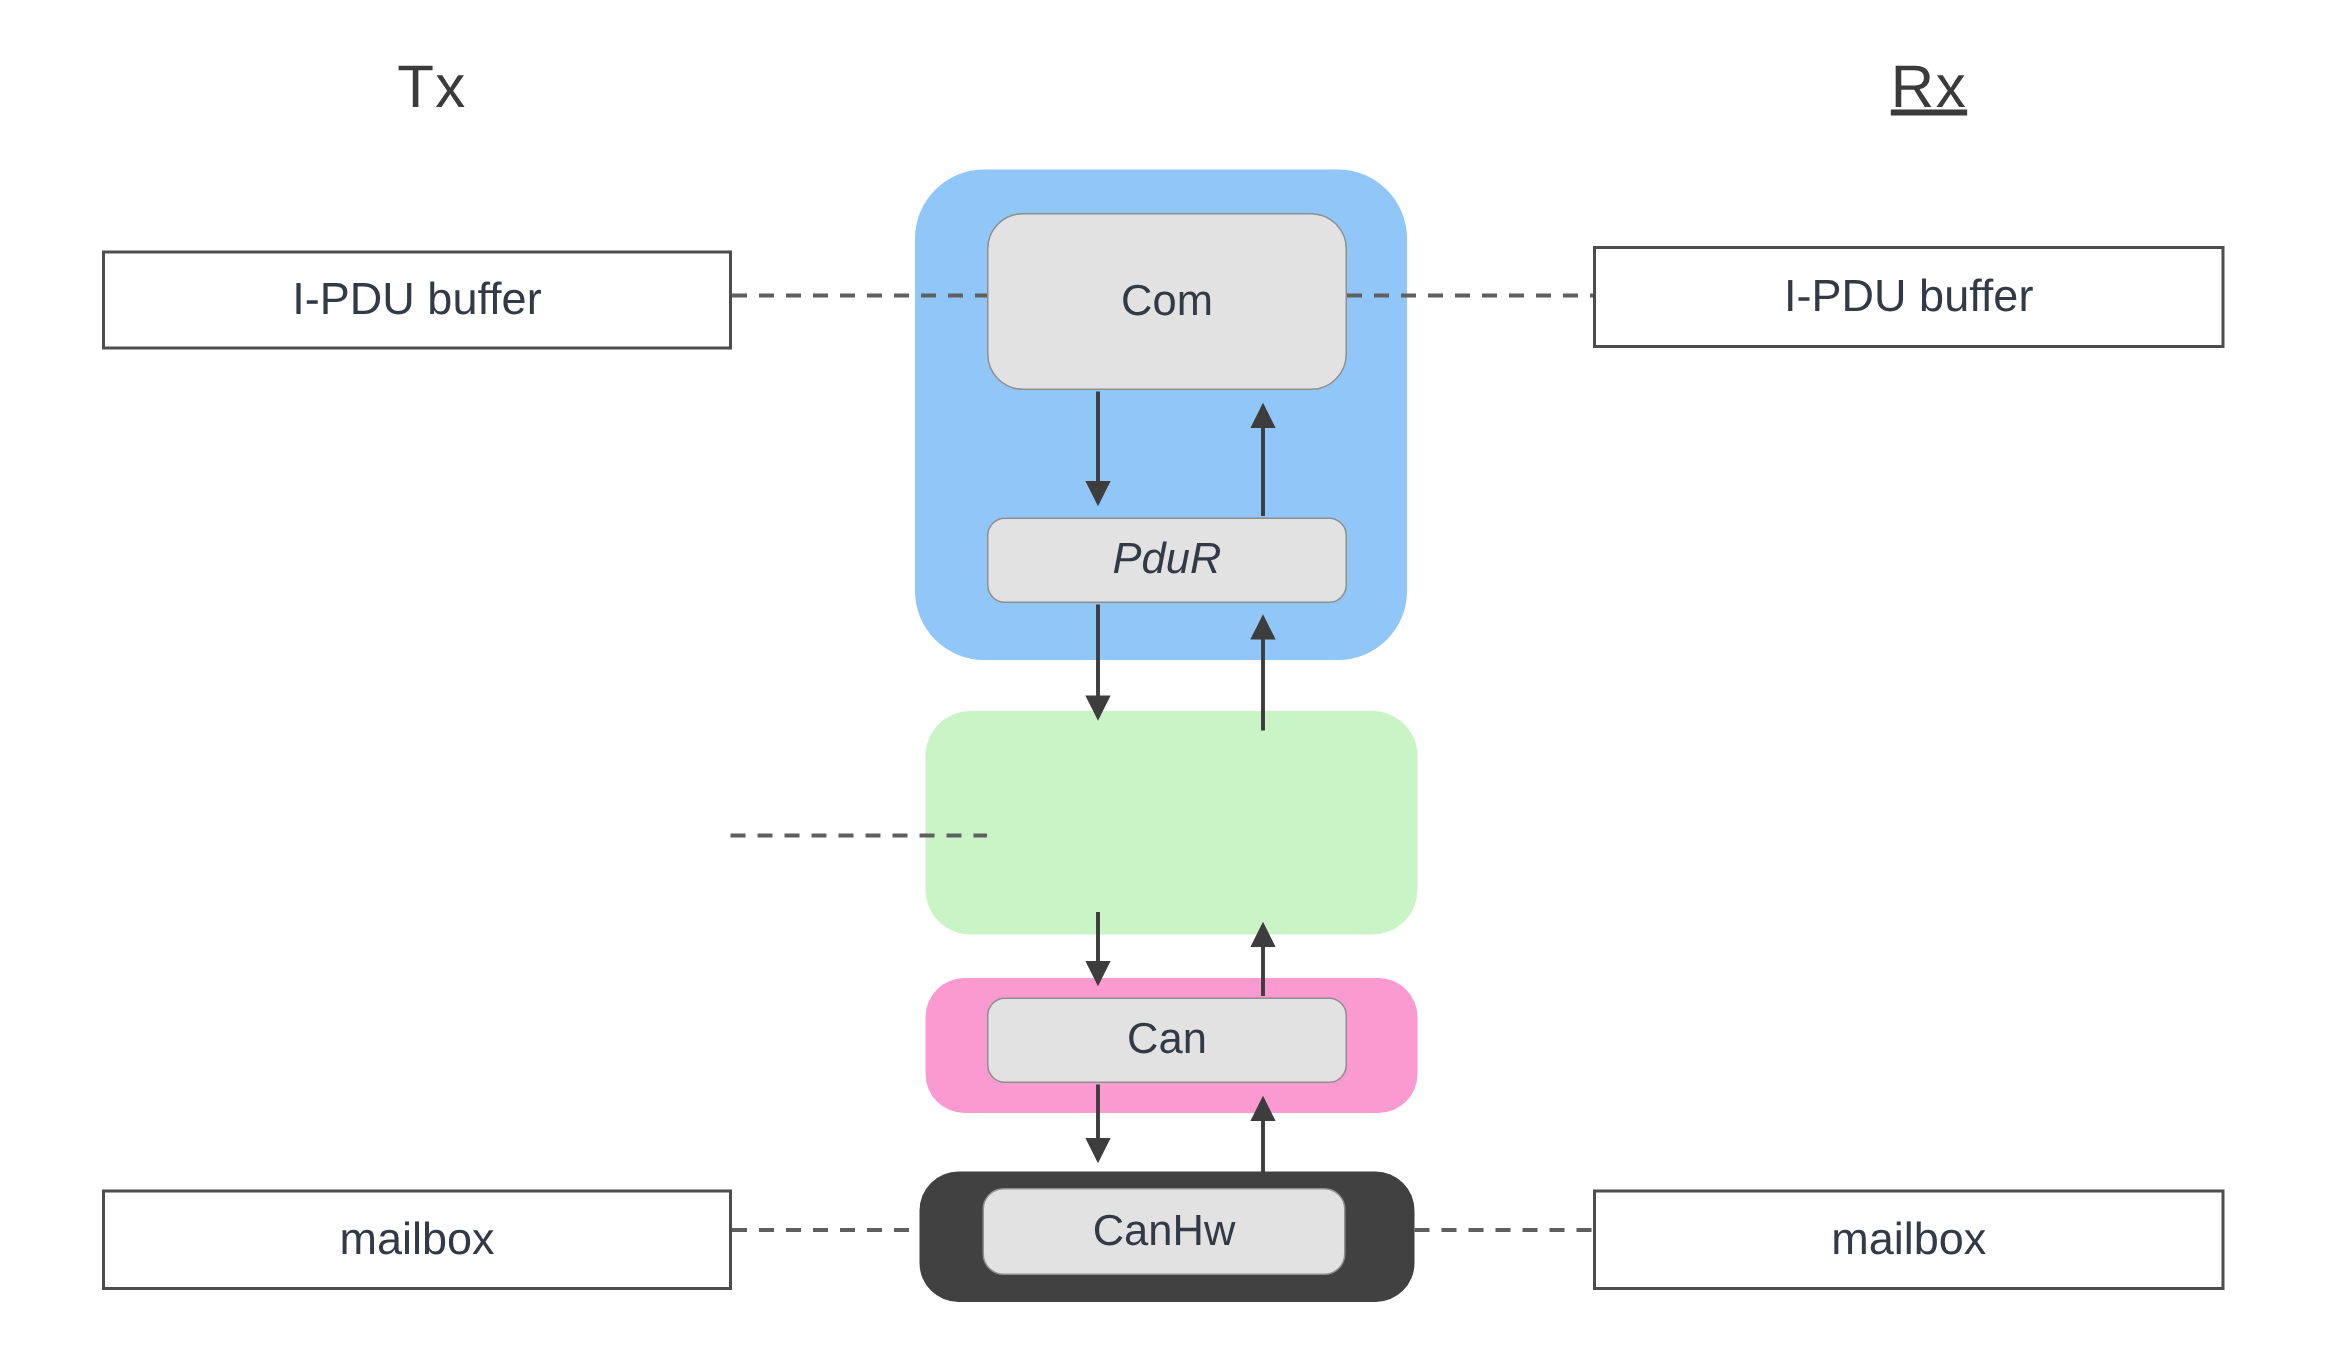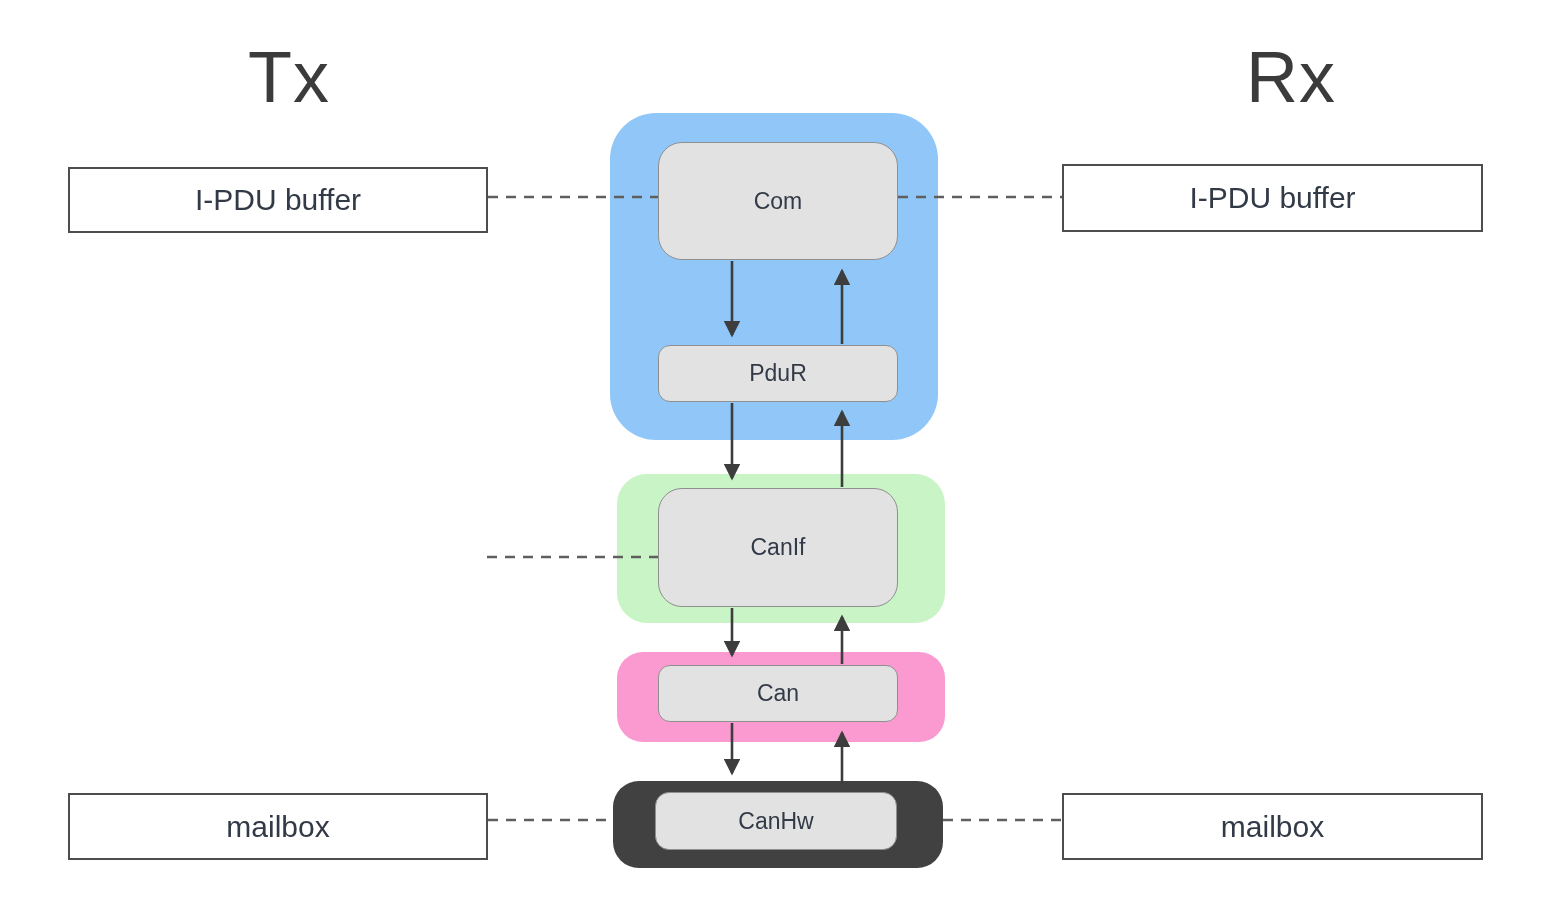--- a/index.html
+++ b/index.html
@@ -11,21 +11,21 @@
   #canvas {
     position: relative;
     width: 1563px;
     height: 899px;
     background: #ffffff;
     overflow: hidden;
   }
 
   .col-title {
     position: absolute;
-    font-size: 72px;
+    font-size: 40px;
     color: #3b3b3b;
     letter-spacing: 1px;
     text-align: center;
     white-space: nowrap;
   }
 
   
   .side-box {
     position: absolute;
     background: #ffffff;
@@ -51,21 +51,21 @@
   .group.dark  { background: var(--canhw-group, #414141);   border-radius: 26px; }
 
   
   .node {
     position: absolute;
     background: var(--node-fill, #e2e2e2);
     border: 1.5px solid var(--node-border, #8f8f8f);
     display: flex;
     align-items: center;
     justify-content: center;
-    font-size: 23px;
+    font-size: 29px;
     color: var(--text, #333a47);
     box-sizing: border-box;
     white-space: nowrap;
     z-index: 3;
   }
   .node.big   { border-radius: 24px; }
   .node.small { border-radius: 12px; }
 
   #overlay {
     position: absolute;
@@ -75,36 +75,35 @@
     pointer-events: none;
     z-index: 5;
   }
 </style>
 </head>
 <body>
 
 <div id="canvas">
 
   <div class="col-title" style="left:248px; top:36px; width:80px;">Tx</div>
-  <div class="col-title" style="left:1246px; top:36px; width:80px;">Rx</div>
+  <div class="col-title" style="left:1246px; top:36px; width:80px;text-decoration:underline;">Rx</div>
 
   <div class="side-box" style="left:68px; top:167px; width:420px; height:66px;">I-PDU buffer</div>
   <div class="side-box" style="left:68px; top:793px; width:420px; height:67px;">mailbox</div>
 
   <div class="side-box" style="left:1062px; top:164px; width:421px; height:68px;">I-PDU buffer</div>
   <div class="side-box" style="left:1062px; top:793px; width:421px; height:67px;">mailbox</div>
 
   <div class="group blue" style="left:610px; top:113px; width:328px; height:327px;"></div>
   <div class="group green" style="left:617px; top:474px; width:328px; height:149px;"></div>
   <div class="group pink" style="left:617px; top:652px; width:328px; height:90px;"></div>
   <div class="group dark" style="left:613px; top:781px; width:330px; height:87px;"></div>
 
   <div class="node big" style="left:658px; top:142px; width:240px; height:118px;">Com</div>
-  <div class="node small" style="left:658px; top:345px; width:240px; height:57px;">PduR</div>
-  <div class="node big" style="left:658px; top:488px; width:240px; height:119px;">CanIf</div>
+  <div class="node small" style="left:658px; top:345px; width:240px; height:57px;font-style:italic;">PduR</div>
   <div class="node small" style="left:658px; top:665px; width:240px; height:57px;">Can</div>
   <div class="node small" style="left:655px; top:792px; width:242px; height:58px; border-radius:14px;">CanHw</div>
 
   <svg id="overlay" viewBox="0 0 1563 899">
     <defs>
       <marker id="arrow" viewBox="0 0 10 10" refX="8.5" refY="5" markerWidth="6.5" markerHeight="6.5" orient="auto-start-reverse">
         <path d="M0,0 L10,5 L0,10 z" fill="#3d3d3d"></path>
       </marker>
     </defs>
 

